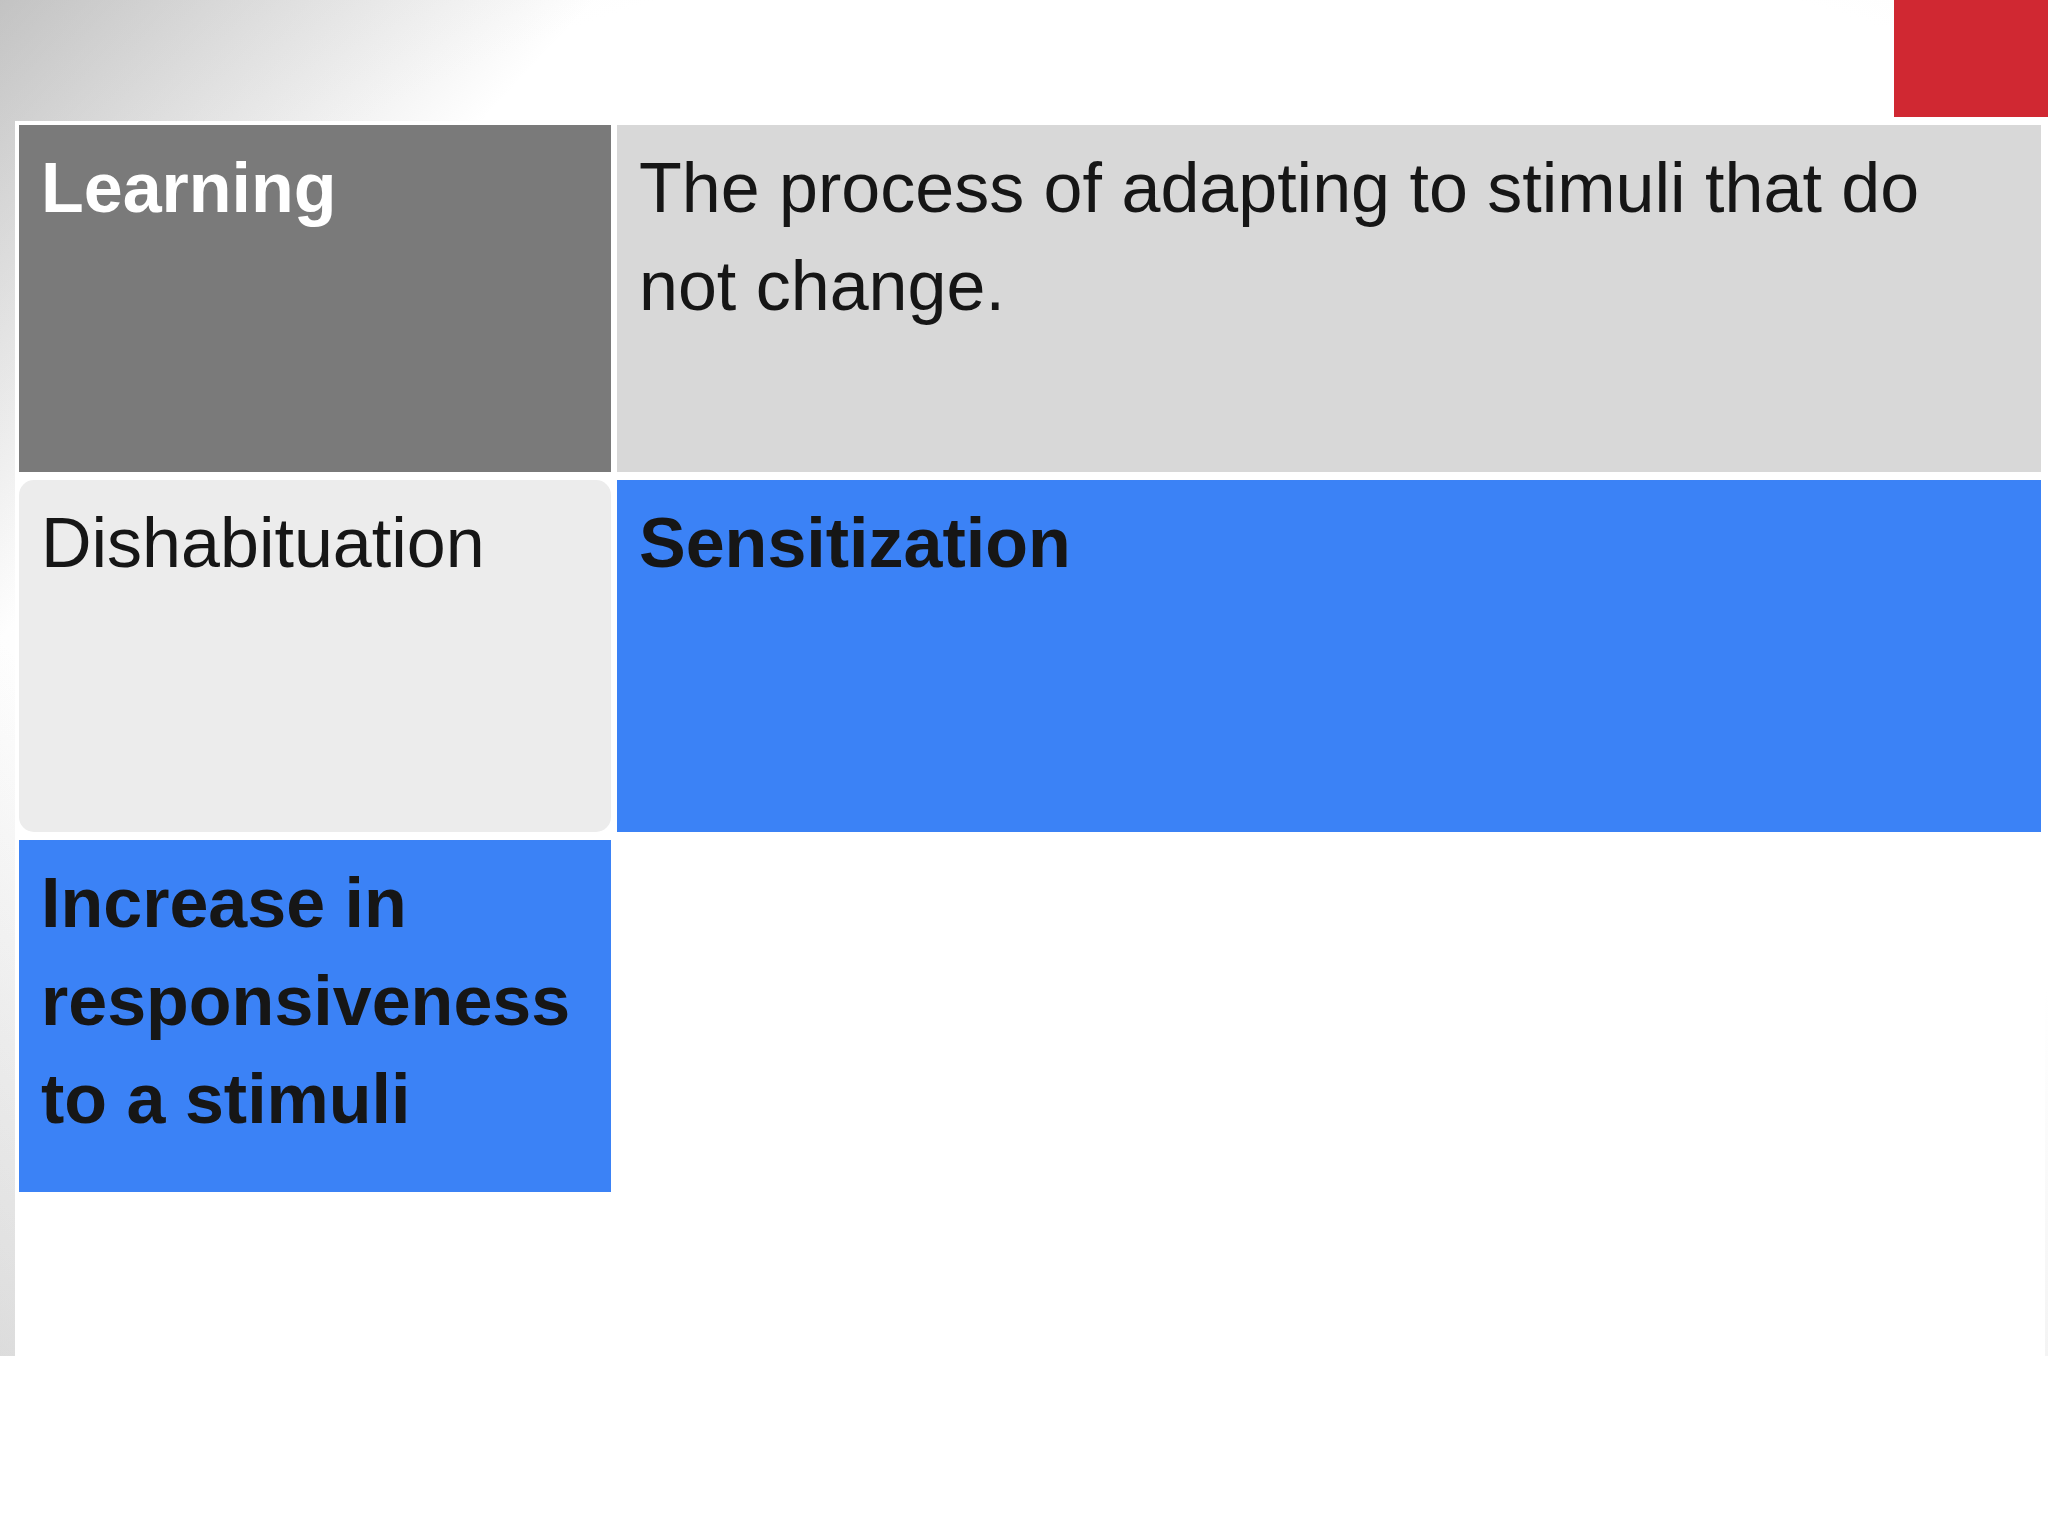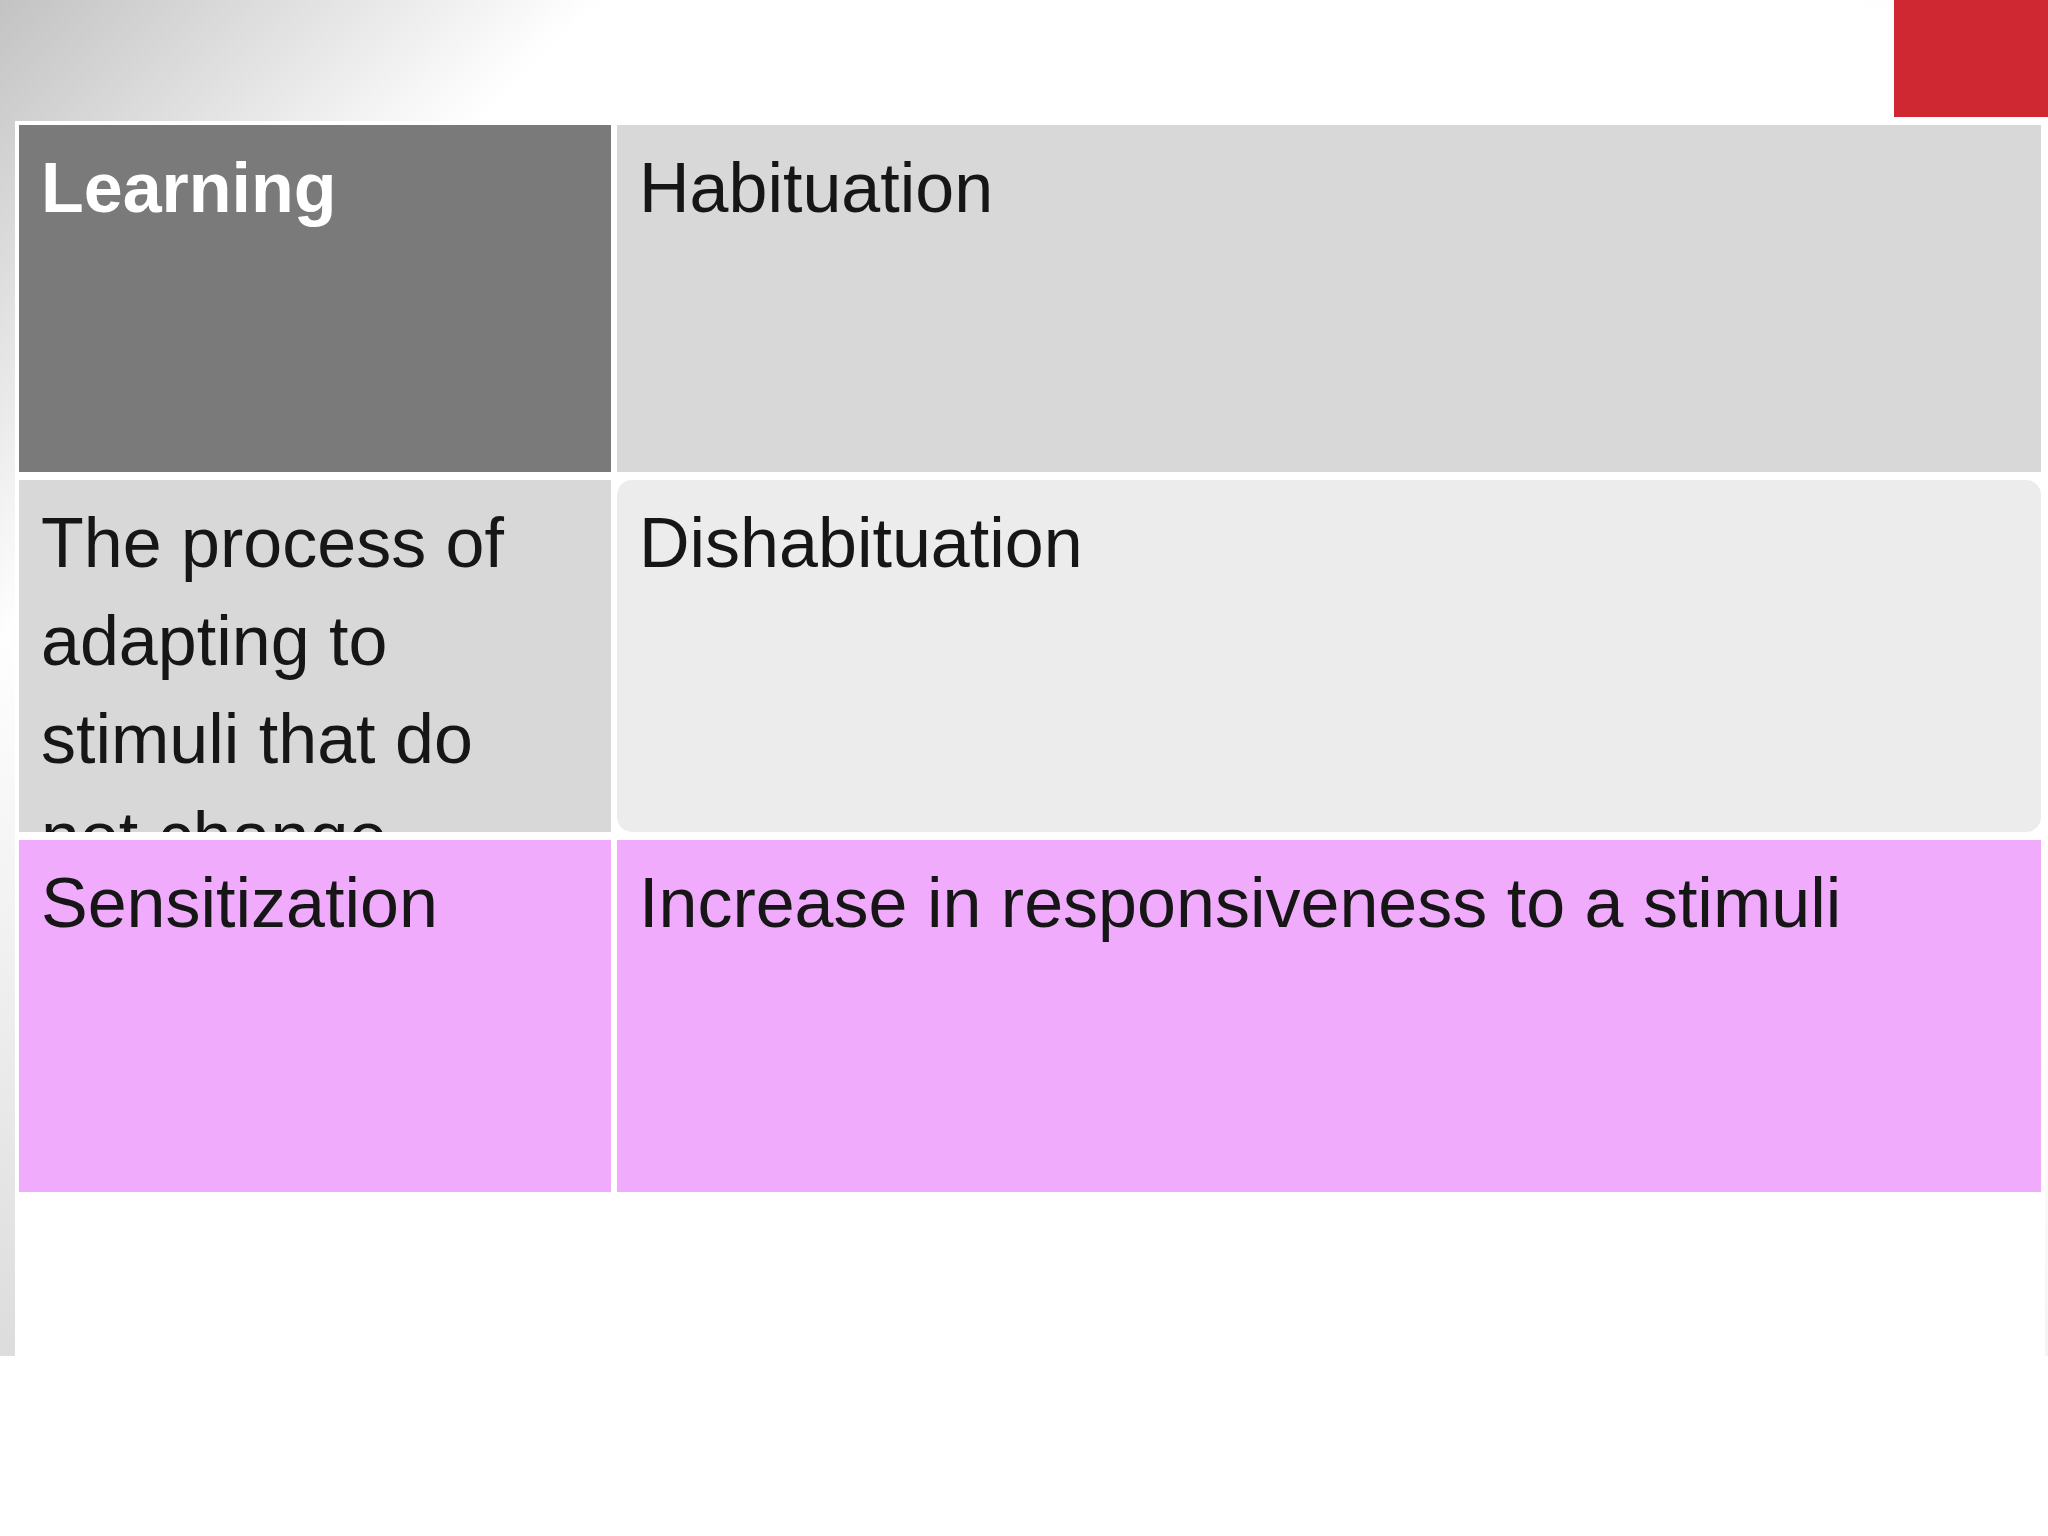--- a/index.html
+++ b/index.html
@@ -50,37 +50,36 @@
     white-space: pre-line;
     overflow: hidden;
   }
   .cell.header {
     background: #7a7a7a;
     color: #ffffff;
     font-weight: bold;
   }
   .cell.band-a { background: #d8d8d8; }
   .cell.band-b { background: #ececec; border-radius: 15px; }
-  .cell.band-c { background: #f0abfc; }
+  .cell.band-c { background: #3b82f6; font-weight: bold; }
 </style>
 </head>
 <body>
 
 <div class="slide">
 
   <div class="accent-block accent-top"></div>
 
   <div class="accent-block accent-bottom"></div>
 
   <div class="def-table">
 
     <div class="cell header">Learning</div>
 
 
-    <div class="cell band-a">Habituation</div>
 
     <div class="cell band-a">The process of adapting to stimuli that do
 not change.</div>
 
     <div class="cell band-b">Dishabituation</div>
 
 
     <div class="cell band-c">Sensitization</div>
 
     <div class="cell band-c">Increase in responsiveness to a stimuli</div>

